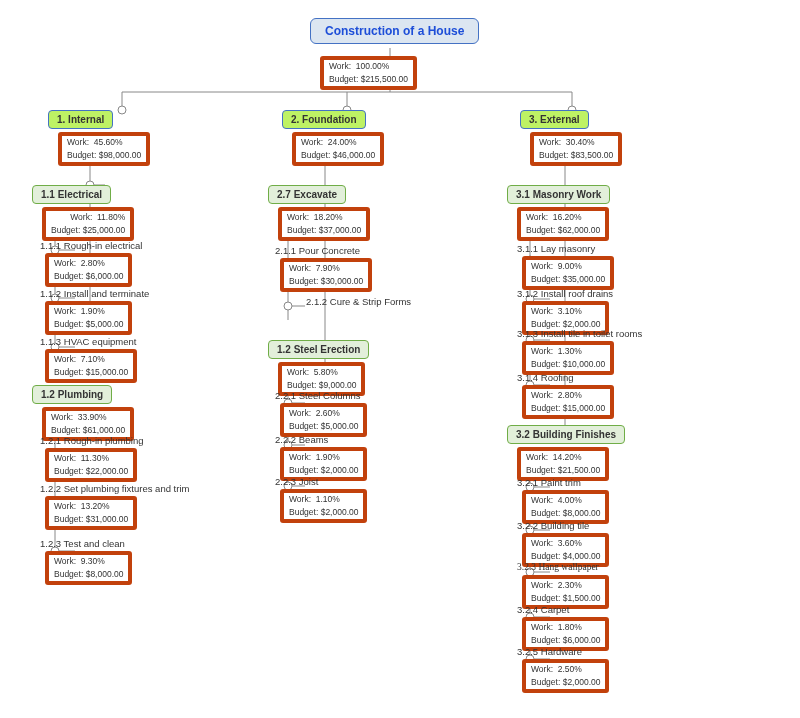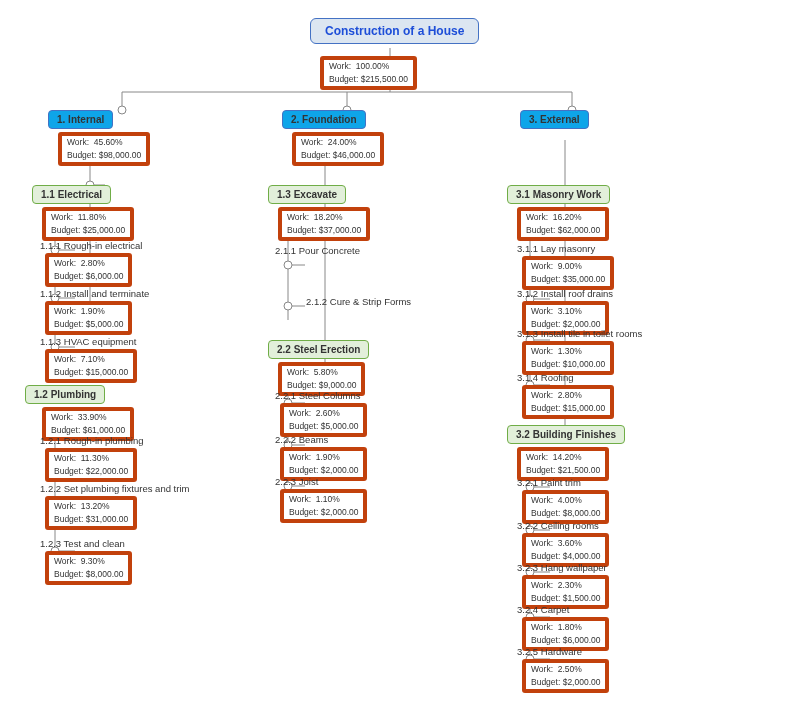--- a/index.html
+++ b/index.html
@@ -47,21 +47,21 @@
       border-radius: 3px;
       padding: 0 5px;
       background: white;
       font-size: 8.5px;
       color: #333;
       display: inline-block;
       line-height: 1.5;
     }
     
     .l1-node {
-      background: #0ea5e9;
+      background: #bef264;
       border: 1.5px solid #4472C4;
       border-radius: 4px;
       padding: 3px 8px;
       font-weight: bold;
       font-size: 10px;
       color: #333;
       display: inline-block;
       white-space: nowrap;
     }
     
@@ -175,72 +175,74 @@
         <circle cx="520" cy="562" r="4" stroke="#888" stroke-width="1" fill="white"></circle>
         <circle cx="520" cy="607" r="4" stroke="#888" stroke-width="1" fill="white"></circle>
         <circle cx="520" cy="649" r="4" stroke="#888" stroke-width="1" fill="white"></circle>
       </svg>
 
   <div class="node-wrap" style="position: absolute; left: 300px; top: 8px;"><div class="root-node">Construction of a House</div></div>
       <div class="node-wrap" style="position: absolute; left: 310px; top: 46px;"><div class="info-box">Work:&nbsp;&nbsp;100.00%<br>Budget: $215,500.00</div></div>
       <div class="node-wrap" style="position: absolute; left: 38px; top: 100px;"><div class="l1-node">1. Internal</div></div>
       <div class="node-wrap" style="position: absolute; left: 48px; top: 122px;"><div class="info-box">Work:&nbsp;&nbsp;45.60%<br>Budget: $98,000.00</div></div>
       <div class="node-wrap" style="position: absolute; left: 22px; top: 175px;"><div class="l2-node">1.1  Electrical</div></div>
-      <div class="node-wrap" style="position: absolute; left: 32px; top: 197px;"><div class="info-box">Work:&nbsp;&nbsp;11.80%<br>Budget: $25,000.00</div></div>
+      <div class="node-wrap" style="position: absolute; left: 32px; top: 197px; text-align: right;"><div class="info-box">Work:&nbsp;&nbsp;11.80%<br>Budget: $25,000.00</div></div>
       <div class="node-wrap" style="position: absolute; left: 30px; top: 230px;">
         <div class="l3-node">1.1.1  Rough-in electrical</div>
       </div>
       <div class="node-wrap" style="position: absolute; left: 35px; top: 243px;"><div class="info-box">Work:&nbsp;&nbsp;2.80%<br>Budget: $6,000.00</div></div>
       <div class="node-wrap" style="position: absolute; left: 30px; top: 278px;">
         <div class="l3-node">1.1.2  Install and terminate</div>
       </div>
       <div class="node-wrap" style="position: absolute; left: 35px; top: 291px;"><div class="info-box">Work:&nbsp;&nbsp;1.90%<br>Budget: $5,000.00</div></div>
       <div class="node-wrap" style="position: absolute; left: 30px; top: 326px;">
         <div class="l3-node">1.1.3  HVAC equipment</div>
       </div>
       <div class="node-wrap" style="position: absolute; left: 35px; top: 339px;"><div class="info-box">Work:&nbsp;&nbsp;7.10%<br>Budget: $15,000.00</div></div>
-      <div class="node-wrap" style="position: absolute; left: 15px; top: 375px;"><div class="l2-node">1.2  Plumbing</div></div>
+      <div class="node-wrap" style="position: absolute; left: 22px; top: 375px;"><div class="l2-node">1.2  Plumbing</div></div>
       <div class="node-wrap" style="position: absolute; left: 32px; top: 397px;"><div class="info-box">Work:&nbsp;&nbsp;33.90%<br>Budget: $61,000.00</div></div>
       <div class="node-wrap" style="position: absolute; left: 30px; top: 425px;">
         <div class="l3-node">1.2.1  Rough-in plumbing</div>
       </div>
       <div class="node-wrap" style="position: absolute; left: 35px; top: 438px;"><div class="info-box">Work:&nbsp;&nbsp;11.30%<br>Budget: $22,000.00</div></div>
       <div class="node-wrap" style="position: absolute; left: 30px; top: 473px;">
         <div class="l3-node">1.2.2  Set plumbing fixtures and trim</div>
       </div>
       <div class="node-wrap" style="position: absolute; left: 35px; top: 486px;"><div class="info-box">Work:&nbsp;&nbsp;13.20%<br>Budget: $31,000.00</div></div>
       <div class="node-wrap" style="position: absolute; left: 30px; top: 528px;">
         <div class="l3-node">1.2.3  Test and clean</div>
       </div>
       <div class="node-wrap" style="position: absolute; left: 35px; top: 541px;"><div class="info-box">Work:&nbsp;&nbsp;9.30%<br>Budget: $8,000.00</div></div>
       <div class="node-wrap" style="position: absolute; left: 272px; top: 100px;"><div class="l1-node">2. Foundation</div></div>
       <div class="node-wrap" style="position: absolute; left: 282px; top: 122px;"><div class="info-box">Work:&nbsp;&nbsp;24.00%<br>Budget: $46,000.00</div></div>
-      <div class="node-wrap" style="position: absolute; left: 258px; top: 175px;"><div class="l2-node">1.3  Excavate</div></div>
+      <div class="node-wrap" style="position: absolute; left: 258px; top: 175px;"><div class="l2-node">2.7  Excavate</div></div>
       <div class="node-wrap" style="position: absolute; left: 268px; top: 197px;"><div class="info-box">Work:&nbsp;&nbsp;18.20%<br>Budget: $37,000.00</div></div>
       <div class="node-wrap" style="position: absolute; left: 265px; top: 235px;">
         <div class="l3-node">2.1.1  Pour Concrete</div>
       </div>
+      <div class="node-wrap" style="position: absolute; left: 270px; top: 248px;"><div class="info-box">Work:&nbsp;&nbsp;7.90%<br>Budget: $30,000.00</div></div>
       <div class="node-wrap" style="position: absolute; left: 265px; top: 286px; margin-left: 31px;">
         <div class="l3-node">2.1.2  Cure &amp; Strip Forms</div>
       </div>
-      <div class="node-wrap" style="position: absolute; left: 258px; top: 330px;"><div class="l2-node">2.2  Steel Erection</div></div>
+      <div class="node-wrap" style="position: absolute; left: 258px; top: 330px;"><div class="l2-node">1.2  Steel Erection</div></div>
       <div class="node-wrap" style="position: absolute; left: 268px; top: 352px;"><div class="info-box">Work:&nbsp;&nbsp;5.80%<br>Budget: $9,000.00</div></div>
       <div class="node-wrap" style="position: absolute; left: 265px; top: 380px;">
         <div class="l3-node">2.2.1  Steel Columns</div>
       </div>
       <div class="node-wrap" style="position: absolute; left: 270px; top: 393px;"><div class="info-box">Work:&nbsp;&nbsp;2.60%<br>Budget: $5,000.00</div></div>
       <div class="node-wrap" style="position: absolute; left: 265px; top: 424px;">
         <div class="l3-node">2.2.2  Beams</div>
       </div>
       <div class="node-wrap" style="position: absolute; left: 270px; top: 437px;"><div class="info-box">Work:&nbsp;&nbsp;1.90%<br>Budget: $2,000.00</div></div>
       <div class="node-wrap" style="position: absolute; left: 265px; top: 466px;">
         <div class="l3-node">2.2.3  Joist</div>
       </div>
       <div class="node-wrap" style="position: absolute; left: 270px; top: 479px;"><div class="info-box">Work:&nbsp;&nbsp;1.10%<br>Budget: $2,000.00</div></div>
       <div class="node-wrap" style="position: absolute; left: 510px; top: 100px;"><div class="l1-node">3. External</div></div>
+      <div class="node-wrap" style="position: absolute; left: 520px; top: 122px;"><div class="info-box">Work:&nbsp;&nbsp;30.40%<br>Budget: $83,500.00</div></div>
       <div class="node-wrap" style="position: absolute; left: 497px; top: 175px;"><div class="l2-node">3.1  Masonry Work</div></div>
       <div class="node-wrap" style="position: absolute; left: 507px; top: 197px;"><div class="info-box">Work:&nbsp;&nbsp;16.20%<br>Budget: $62,000.00</div></div>
       <div class="node-wrap" style="position: absolute; left: 507px; top: 233px;">
         <div class="l3-node">3.1.1  Lay masonry</div>
       </div>
       <div class="node-wrap" style="position: absolute; left: 512px; top: 246px;"><div class="info-box">Work:&nbsp;&nbsp;9.00%<br>Budget: $35,000.00</div></div>
       <div class="node-wrap" style="position: absolute; left: 507px; top: 278px;">
         <div class="l3-node">3.1.2  Install roof drains</div>
       </div>
       <div class="node-wrap" style="position: absolute; left: 512px; top: 291px;"><div class="info-box">Work:&nbsp;&nbsp;3.10%<br>Budget: $2,000.00</div></div>
@@ -252,24 +254,24 @@
         <div class="l3-node">3.1.4  Roofing</div>
       </div>
       <div class="node-wrap" style="position: absolute; left: 512px; top: 375px;"><div class="info-box">Work:&nbsp;&nbsp;2.80%<br>Budget: $15,000.00</div></div>
       <div class="node-wrap" style="position: absolute; left: 497px; top: 415px;"><div class="l2-node">3.2  Building Finishes</div></div>
       <div class="node-wrap" style="position: absolute; left: 507px; top: 437px;"><div class="info-box">Work:&nbsp;&nbsp;14.20%<br>Budget: $21,500.00</div></div>
       <div class="node-wrap" style="position: absolute; left: 507px; top: 467px;">
         <div class="l3-node">3.2.1  Paint trim</div>
       </div>
       <div class="node-wrap" style="position: absolute; left: 512px; top: 480px;"><div class="info-box">Work:&nbsp;&nbsp;4.00%<br>Budget: $8,000.00</div></div>
       <div class="node-wrap" style="position: absolute; left: 507px; top: 510px;">
-        <div class="l3-node">3.2.2  Ceiling rooms</div>
+        <div class="l3-node">3.2.2  Building tile</div>
       </div>
       <div class="node-wrap" style="position: absolute; left: 512px; top: 523px;"><div class="info-box">Work:&nbsp;&nbsp;3.60%<br>Budget: $4,000.00</div></div>
-      <div class="node-wrap" style="position: absolute; left: 507px; top: 552px;">
+      <div class="node-wrap" style="position: absolute; left: 507px; top: 552px; font-family: Liberation Serif, serif;">
         <div class="l3-node">3.2.3  Hang wallpaper</div>
       </div>
       <div class="node-wrap" style="position: absolute; left: 512px; top: 565px;"><div class="info-box">Work:&nbsp;&nbsp;2.30%<br>Budget: $1,500.00</div></div>
       <div class="node-wrap" style="position: absolute; left: 507px; top: 594px;">
         <div class="l3-node">3.2.4  Carpet</div>
       </div>
       <div class="node-wrap" style="position: absolute; left: 512px; top: 607px;"><div class="info-box">Work:&nbsp;&nbsp;1.80%<br>Budget: $6,000.00</div></div>
       <div class="node-wrap" style="position: absolute; left: 507px; top: 636px;">
         <div class="l3-node">3.2.5  Hardware</div>
       </div>

